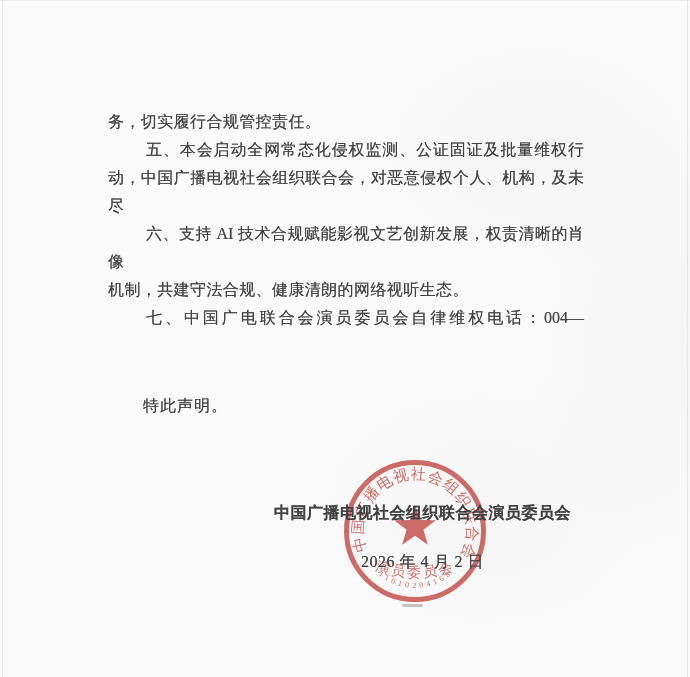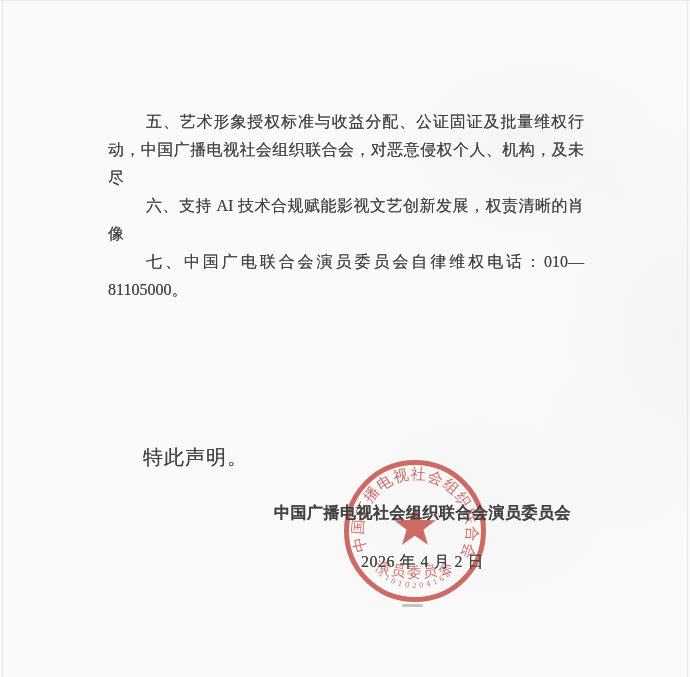--- a/index.html
+++ b/index.html
@@ -24,22 +24,22 @@
     position:absolute;left:108px;top:108px;width:476px;
     font-size:16px;line-height:28px;z-index:2;
     text-shadow:0 0 0.6px rgba(65,65,65,0.7);
   }
   .line{display:block;}
   .just{text-align:justify;text-align-last:justify;}
   .indent{text-indent:38px;}
   .ls{letter-spacing:0.4px;}
 
   .closing{
-    position:absolute;left:143px;top:396px;font-size:20px;letter-spacing:1px;
-    z-index:2;text-shadow:0 0 0.6px rgba(65,65,65,0.7);margin-top:48px;
+    position:absolute;left:143px;top:396px;font-size:16px;letter-spacing:1px;
+    z-index:2;text-shadow:0 0 0.6px rgba(65,65,65,0.7);
   }
   .signature{
     position:absolute;left:274px;top:503px;font-size:16px;letter-spacing:0.5px;
     z-index:2;text-shadow:0 0 0.6px rgba(65,65,65,0.7);white-space:nowrap;font-weight:bold;
   }
   .dateline{
     position:absolute;left:361px;top:552px;font-size:16px;letter-spacing:0.5px;
     z-index:2;text-shadow:0 0 0.6px rgba(65,65,65,0.7);white-space:nowrap;
   }
 
@@ -81,25 +81,26 @@
           <textPath href="#bannerArc" startOffset="2" textLength="80" lengthAdjust="spacing">演员委员会</textPath>
         </text>
         <text font-size="8" font-family="'DejaVu Sans Mono',monospace">
           <textPath href="#serialArc" startOffset="2" textLength="78" lengthAdjust="spacing">11010204168</textPath>
         </text>
       </g>
     </svg>
   </div>
 
   <div class="textblock">
-    <span class="line just indent">五、艺术形象授权标准与收益分配、公证固证及批量维权行</span>
+    <span class="line ls">务，切实履行合规管控责任。</span>
+    <span class="line just indent">五、本会启动全网常态化侵权监测、公证固证及批量维权行</span>
     <span class="line just">动，中国广播电视社会组织联合会，对恶意侵权个人、机构，及未尽</span>
     <span class="line just indent">六、支持 AI 技术合规赋能影视文艺创新发展，权责清晰的肖像</span>
-    <span class="line just indent">七、中国广电联合会演员委员会自律维权电话：010—</span>
-    <span class="line">81105000。</span>
+    <span class="line ls">机制，共建守法合规、健康清朗的网络视听生态。</span>
+    <span class="line just indent">七、中国广电联合会演员委员会自律维权电话：004—</span>
   </div>
 
   <div class="closing">特此声明。</div>
   <div class="signature">中国广播电视社会组织联合会演员委员会</div>
   <div class="dateline">2026 年 4 月 2 日</div>
 
   <div class="scan-dash"></div>
 
 </div>
 

